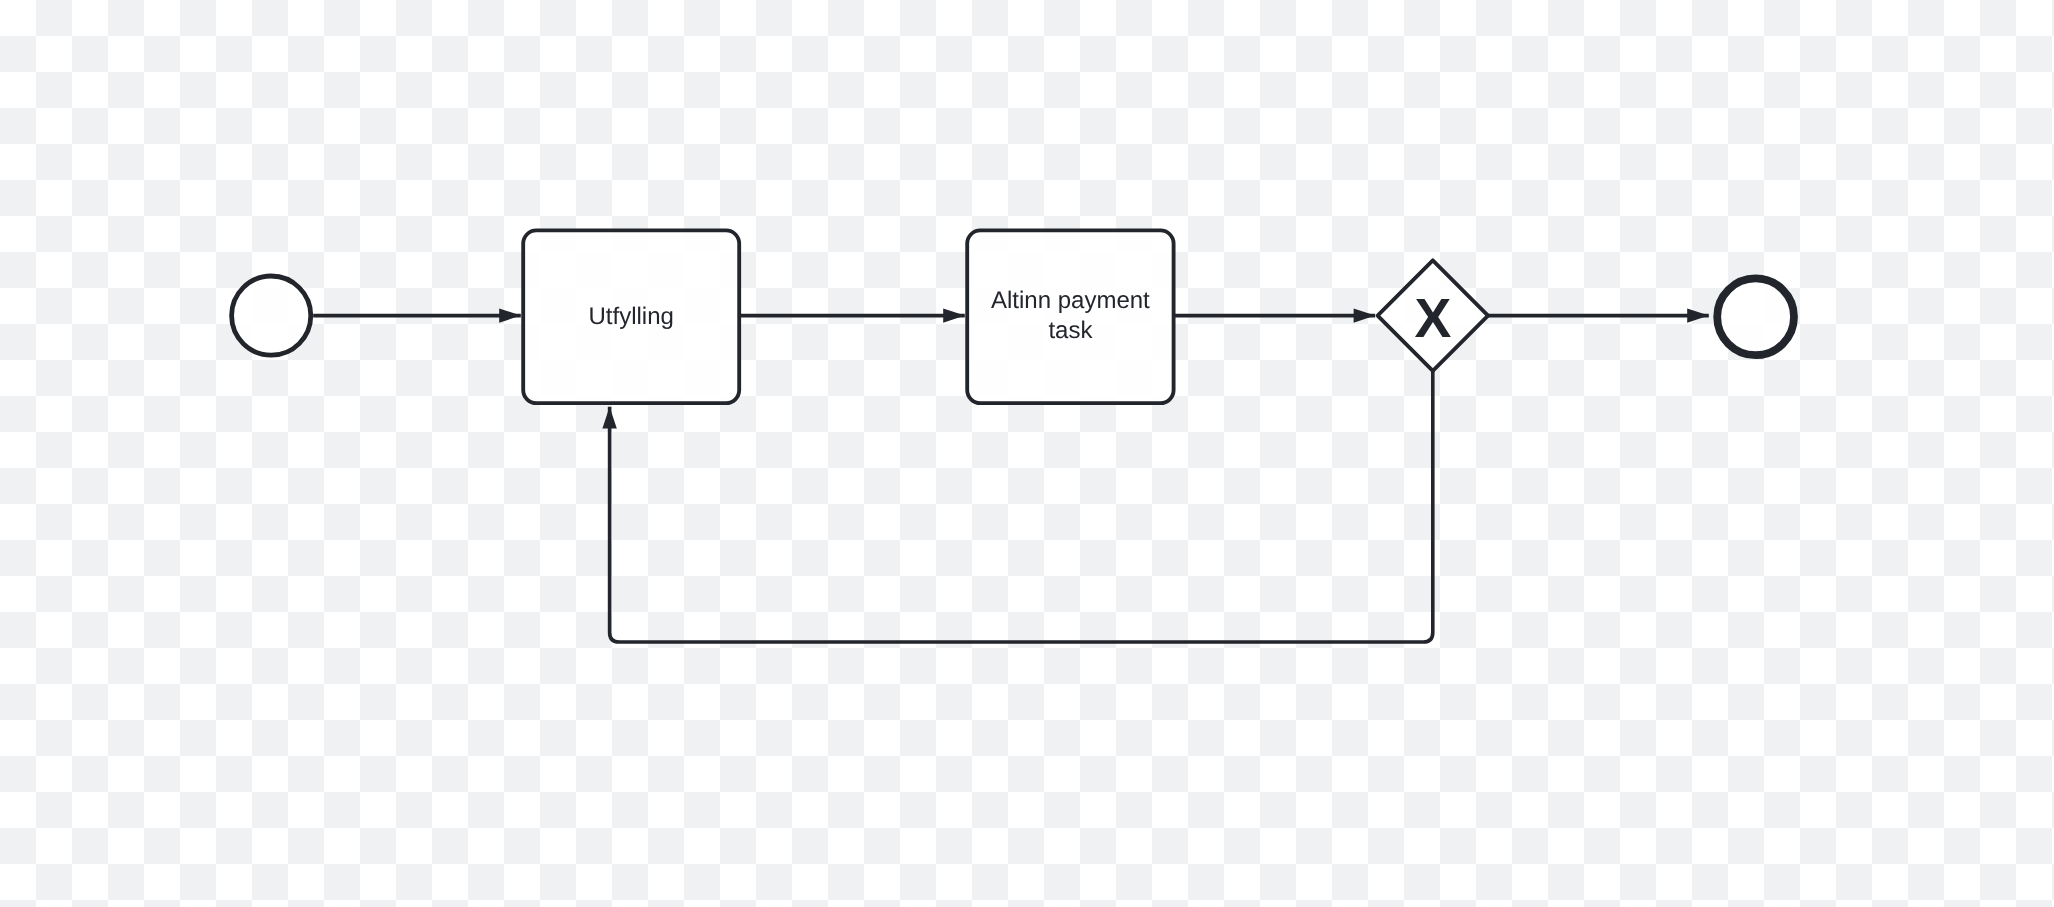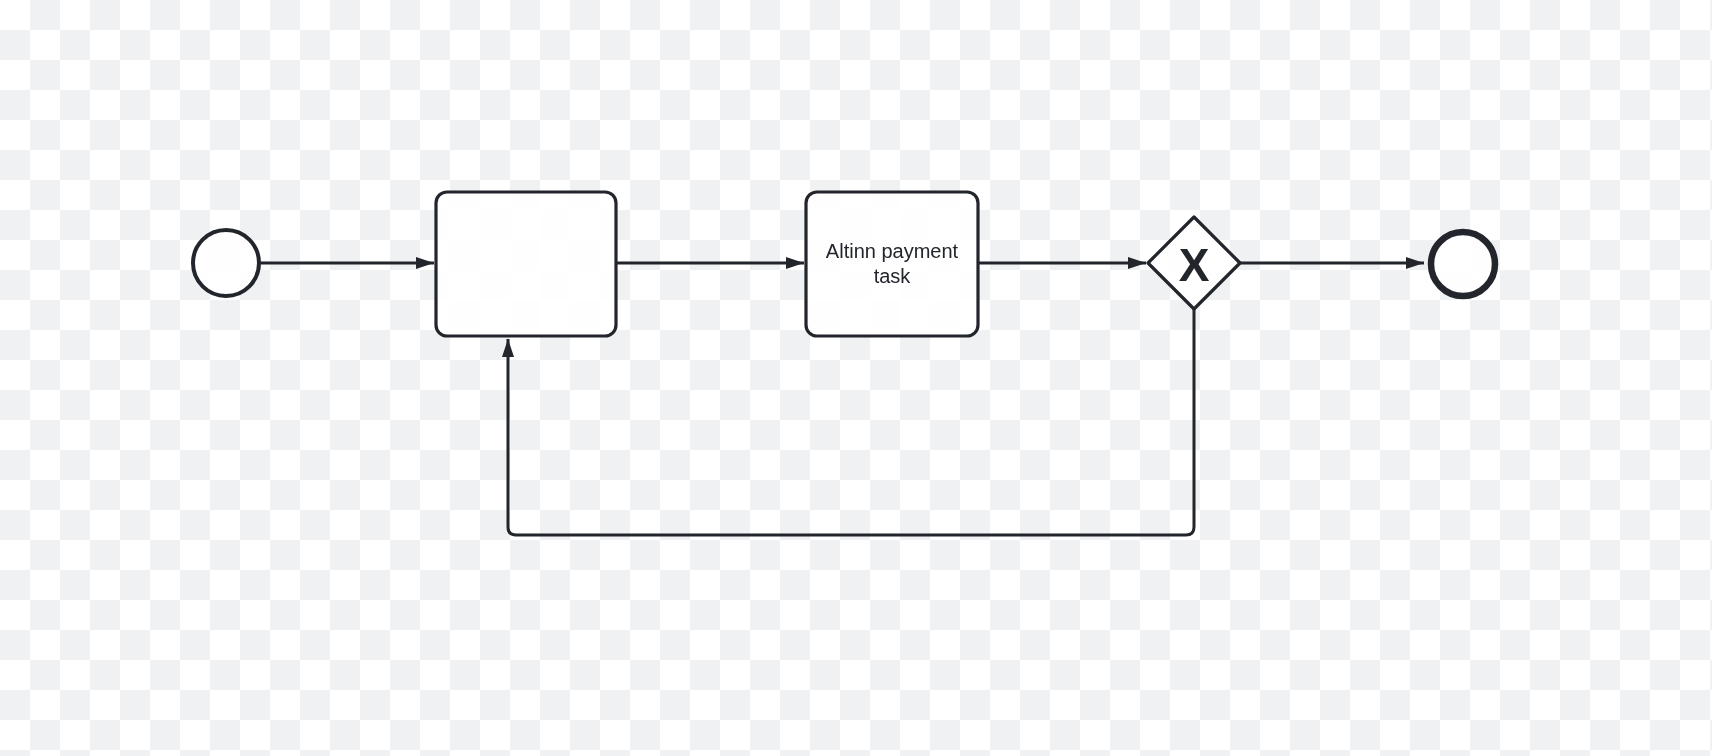--- a/index.html
+++ b/index.html
@@ -96,15 +96,16 @@
 
     <rect class="task" x="436" y="192" width="180" height="144" rx="11" ry="11"></rect>
     <rect class="task" x="806" y="192" width="172" height="144" rx="11" ry="11"></rect>
 
     <polygon class="gateway" points="1194,217 1240,263 1194,309 1148,263"></polygon>
     <text class="gateway-marker" x="1194" y="265">X</text>
 
     <circle class="event-end" cx="1463" cy="264" r="32"></circle>
   </svg>
 
+  <div class="node-label label-utfylling">Utfylling</div>
 
   <div class="node-label label-altinn">Altinn payment task</div>
 </div>
 
 </body></html>

